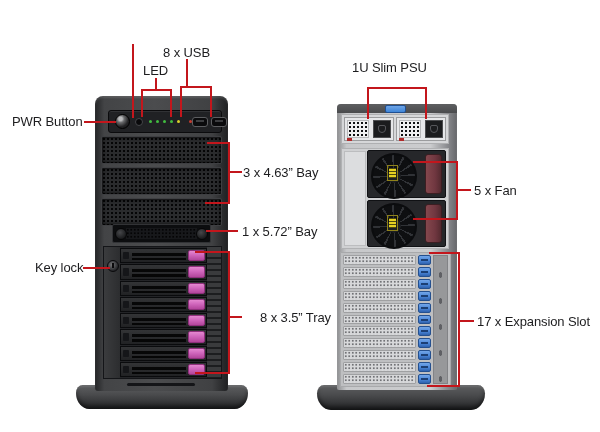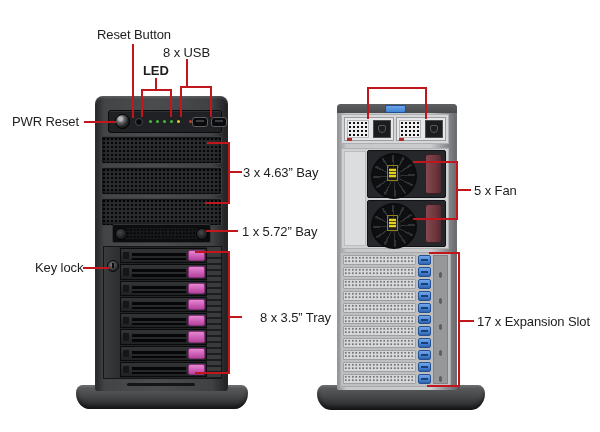--- a/index.html
+++ b/index.html
@@ -111,28 +111,28 @@
   .screw-strip{width:13px;flex:none;background-color:#97989a;border:1px solid #828386;
     background-image:radial-gradient(#5f6064 1.4px,transparent 1.7px);background-size:13px 26px;
     background-position:center 6px;}
   .rear-base{left:317px;top:385px;width:168px;height:25px;}
 </style>
 </head>
 <body>
 
 <div id="scene">
 
-  <div class="label" style="left:97px;top:27px;">Reset Button</div>
   <div class="label" style="left:163px;top:45px;">8 x USB</div>
-  <div class="label" style="left:143px;top:63px;font-weight:bold;">LED</div>
-  <div class="label" style="left:12px;top:114px;">PWR Reset</div>
+  <div class="label" style="left:143px;top:63px;">LED</div>
+  <div class="label" style="left:12px;top:114px;">PWR Button</div>
   <div class="label" style="left:35px;top:260px;">Key lock</div>
   <div class="label" style="left:243px;top:165px;">3 x 4.63” Bay</div>
   <div class="label" style="left:242px;top:224px;">1 x 5.72” Bay</div>
   <div class="label" style="left:260px;top:310px;">8 x 3.5” Tray</div>
+  <div class="label" style="left:352px;top:60px;">1U Slim PSU</div>
   <div class="label" style="left:474px;top:183px;">5 x Fan</div>
   <div class="label" style="left:477px;top:314px;">17 x Expansion Slot</div>
 
   <div class="cl" style="left:84px;top:121px;width:32px;height:2px;"></div>
   <div class="cl" style="left:132px;top:44px;width:2px;height:74px;"></div>
   <div class="cl" style="left:155px;top:78px;width:2px;height:12px;"></div>
   <div class="cl" style="left:141px;top:89px;width:31px;height:2px;"></div>
   <div class="cl" style="left:141px;top:89px;width:2px;height:28px;"></div>
   <div class="cl" style="left:170px;top:89px;width:2px;height:28px;"></div>
   <div class="cl" style="left:186px;top:59px;width:2px;height:28px;"></div>

